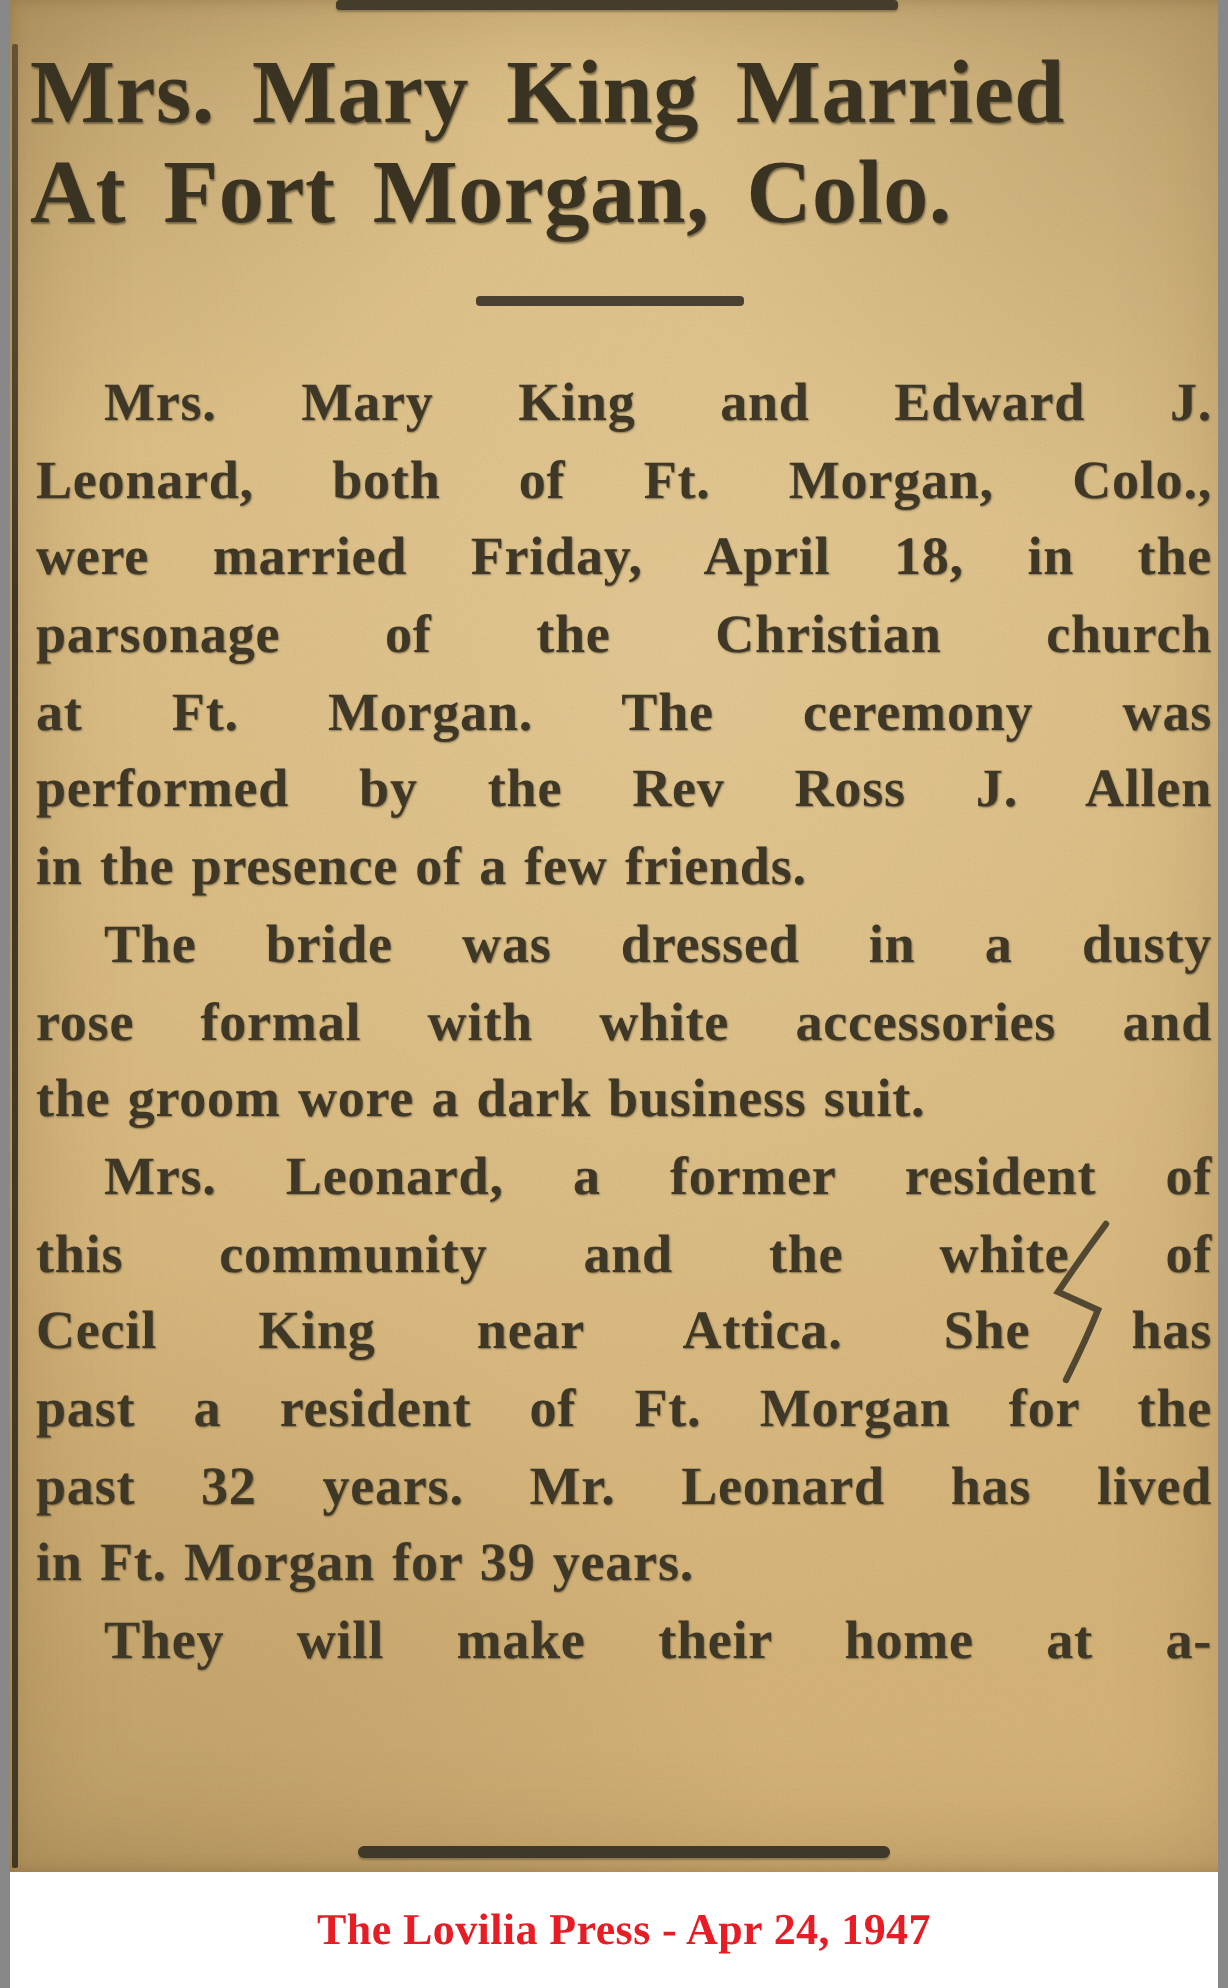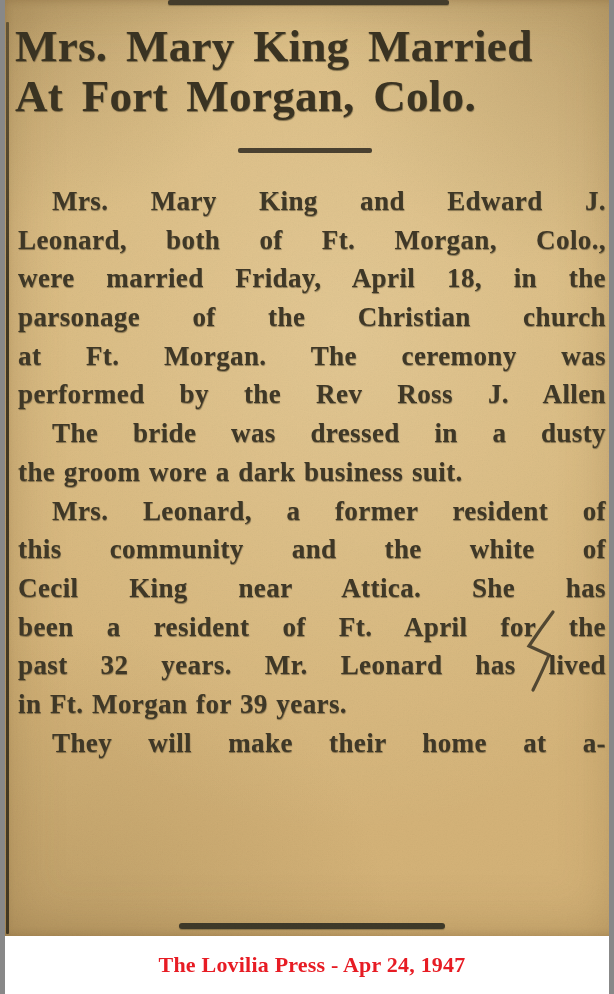--- a/index.html
+++ b/index.html
@@ -104,26 +104,28 @@
 
     <div class="headline-divider"></div>
 
     <div class="article-body">
         <div class="bline indent">Mrs. Mary King and Edward J.</div>
         <div class="bline">Leonard, both of Ft. Morgan, Colo.,</div>
         <div class="bline">were married Friday, April 18, in the</div>
         <div class="bline">parsonage of the Christian church</div>
         <div class="bline">at Ft. Morgan. The ceremony was</div>
         <div class="bline">performed by the Rev Ross J. Allen</div>
+        <div class="bline lastline">in the presence of a few friends.</div>
         <div class="bline indent">The bride was dressed in a dusty</div>
+        <div class="bline">rose formal with white accessories and</div>
         <div class="bline lastline">the groom wore a dark business suit.</div>
         <div class="bline indent">Mrs. Leonard, a former resident of</div>
         <div class="bline">this community and the white of</div>
         <div class="bline">Cecil King near Attica. She has</div>
-        <div class="bline">been a resident of Ft. April for the</div>
+        <div class="bline">past a resident of Ft. Morgan for the</div>
         <div class="bline">past 32 years. Mr. Leonard has lived</div>
         <div class="bline lastline">in Ft. Morgan for 39 years.</div>
         <div class="bline indent">They will make their home at a-</div>
       </div>
 
     <svg class="squiggle" viewBox="0 0 52 88">
       <path d="M36,4 Q24,20 12,38 L32,47 Q26,62 16,82" fill="none" stroke="#3b3425" stroke-width="3.2" stroke-linecap="round" opacity="0.85"></path>
     </svg>
 
     <div class="bottom-rule"></div>

